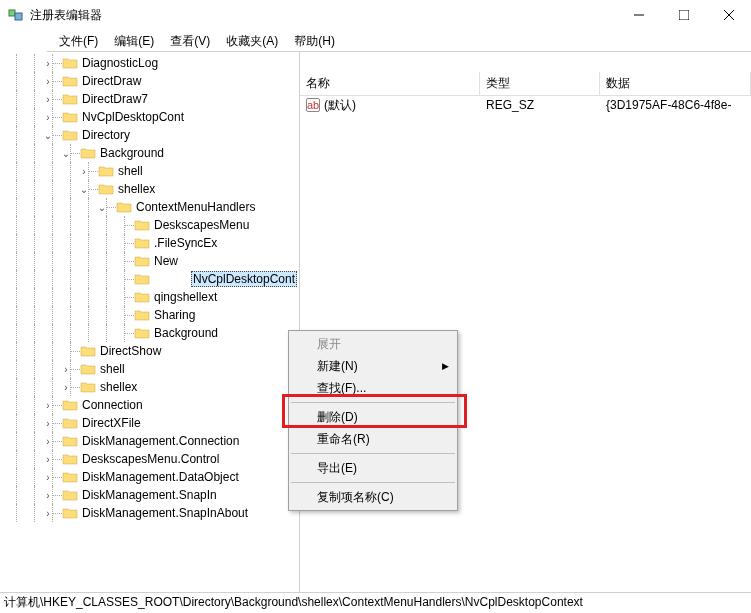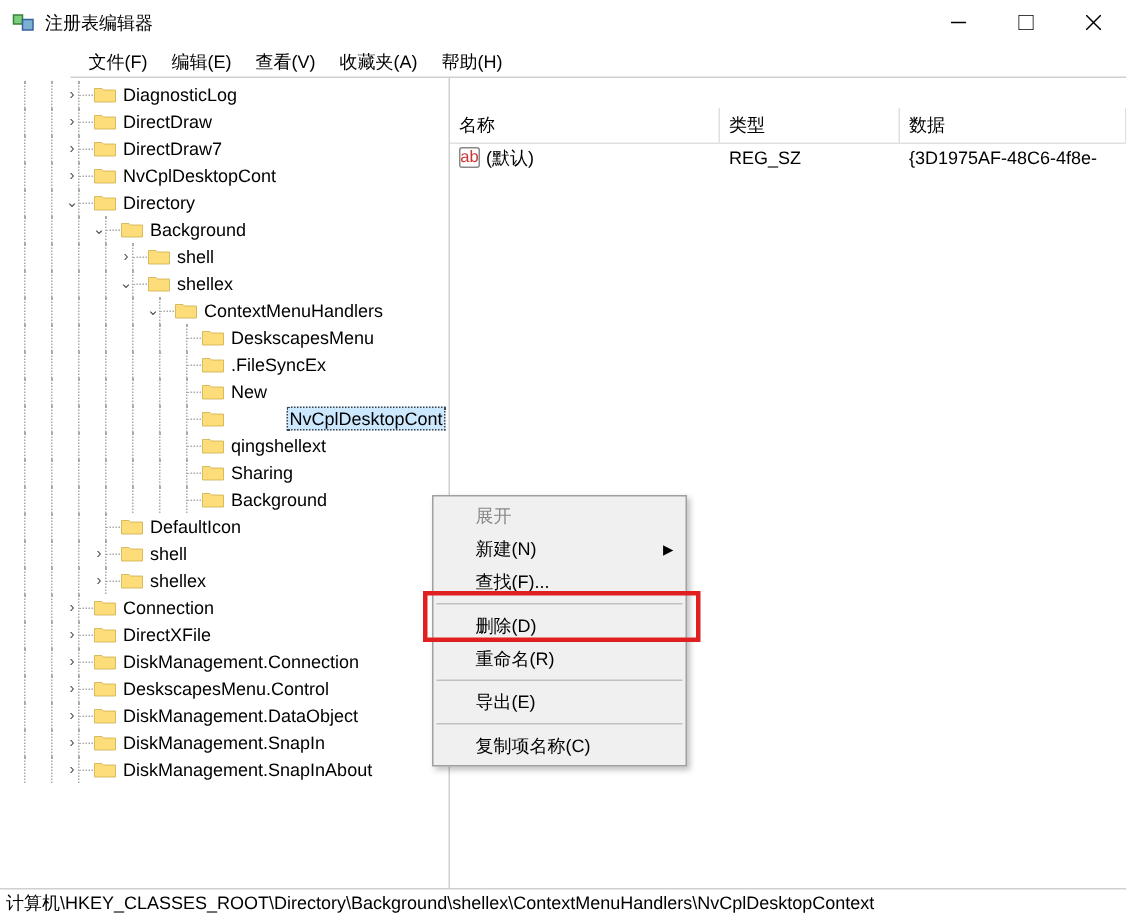--- a/index.html
+++ b/index.html
@@ -299,21 +299,21 @@
         </div>
         <div class="tree-row" style="padding-left: 80px;">
           <div class="dotted-v" style="left: 16px;"></div>
           <div class="dotted-v" style="left: 34px;"></div>
           <div class="dotted-v" style="left: 52px;"></div>
           <div class="dotted-v" style="left: 70px;"></div>
           <div class="dotted-h" style="left: 70px; top: 9px;"></div>
           <svg class="tree-icon" viewBox="0 0 16 14">
             <path class="folder-svg" d="M1 3 L1 12 L15 12 L15 4 L7 4 L6 3 Z"></path>
           </svg>
-          <span class="tree-label">DefaultIcon</span>
+          <span class="tree-label">DirectShow</span>
         </div>
         <div class="tree-row" style="padding-left: 80px;">
           <div class="dotted-v" style="left: 16px;"></div>
           <div class="dotted-v" style="left: 34px;"></div>
           <div class="dotted-v" style="left: 52px;"></div>
           <div class="dotted-v" style="left: 70px;"></div>
           <div class="dotted-h" style="left: 70px; top: 9px;"></div>
           <span class="tree-toggle" style="left: 60px;">›</span>
           <svg class="tree-icon" viewBox="0 0 16 14">
             <path class="folder-svg" d="M1 3 L1 12 L15 12 L15 4 L7 4 L6 3 Z"></path>

